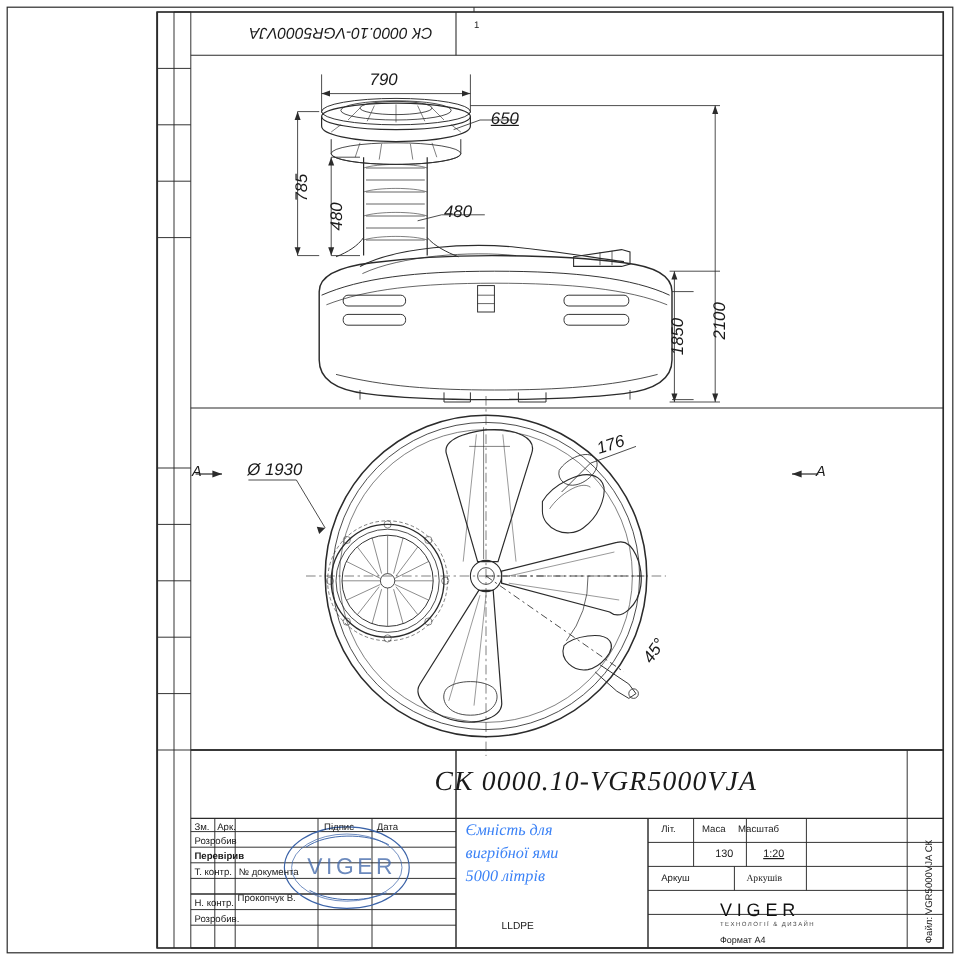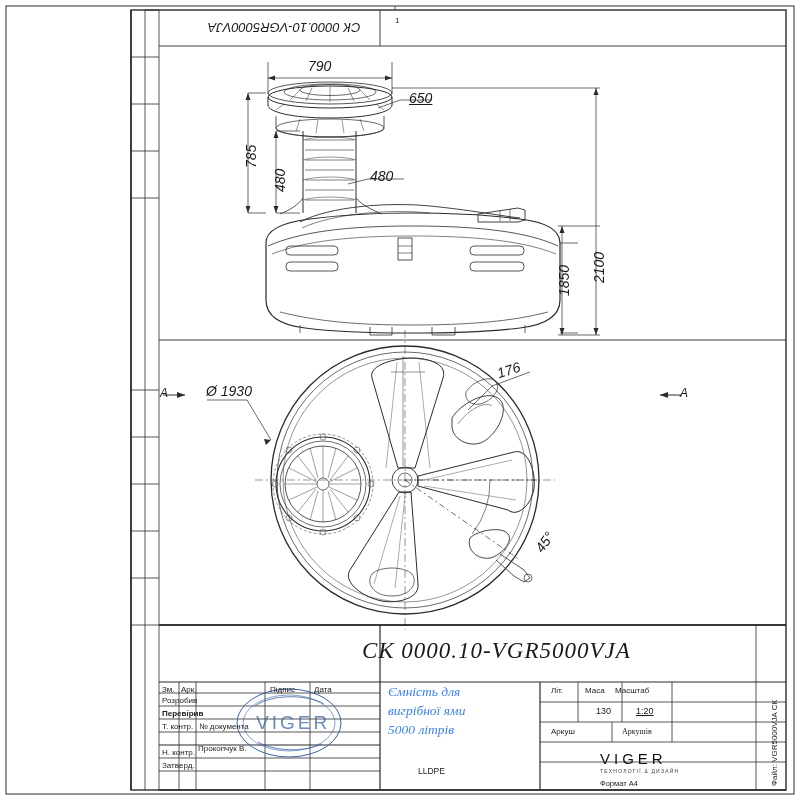--- a/index.html
+++ b/index.html
@@ -386,21 +386,21 @@
   <div class="tb-label" style="left:181px; top:685px;">Арк.</div>
   <div class="tb-label" style="left:199px; top:722px;">№ документа</div>
   <div class="tb-label" style="left:270px; top:685px;text-align:right;">Підпис</div>
   <div class="tb-label" style="left:314px; top:685px;">Дата</div>
 
   <div class="tb-label" style="left:162px; top:696px;">Розробив</div>
   <div class="tb-label" style="left:198px; top:696px;margin-top:48px;">Прокопчук В.</div>
   <div class="tb-label" style="left:162px; top:709px;font-weight:bold;">Перевірив</div>
   <div class="tb-label" style="left:162px; top:722px;">Т. контр.</div>
   <div class="tb-label" style="left:162px; top:748px;">Н. контр.</div>
-  <div class="tb-label" style="left:162px; top:761px;">Затверд.</div>
+  <div class="tb-label" style="left:162px; top:761px;">Розробив.</div>
 
   <div class="tb-desc" style="left:388px; top:684px;">Ємність для</div>
   <div class="tb-desc" style="left:388px; top:703px;">вигрібної ями</div>
   <div class="tb-desc" style="left:388px; top:722px;">5000 літрів</div>
 
   <div class="tb-label" style="left:418px; top:766px; font-size:8.5px;">LLDPE</div>
 
   <div class="tb-label" style="left:551px; top:686px;">Літ.</div>
   <div class="tb-label" style="left:585px; top:686px;">Маса</div>
   <div class="tb-label" style="left:615px; top:686px;">Масштаб</div>

